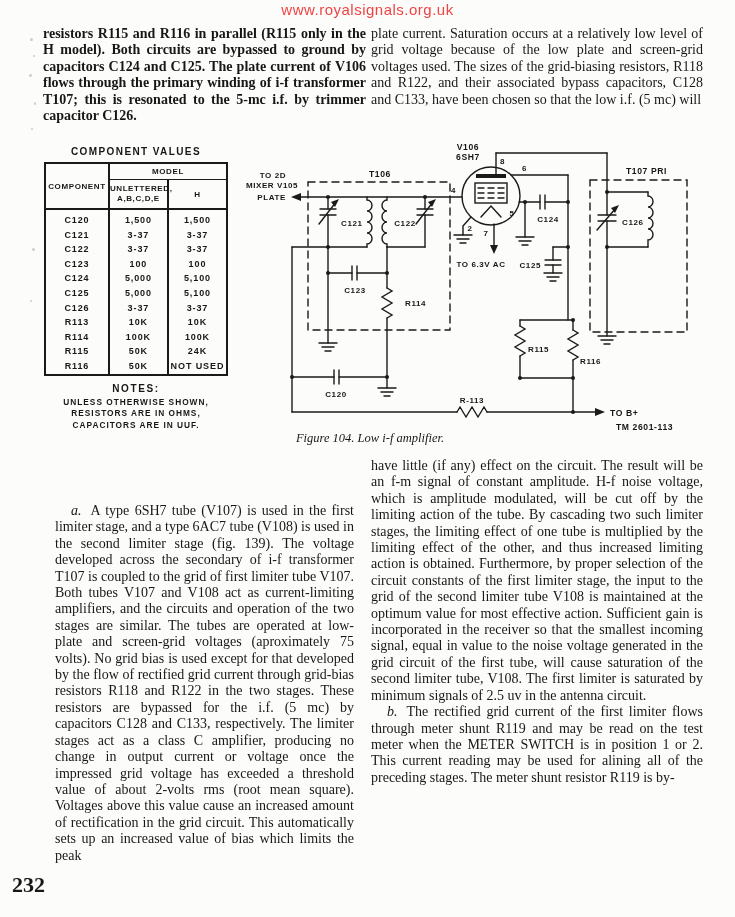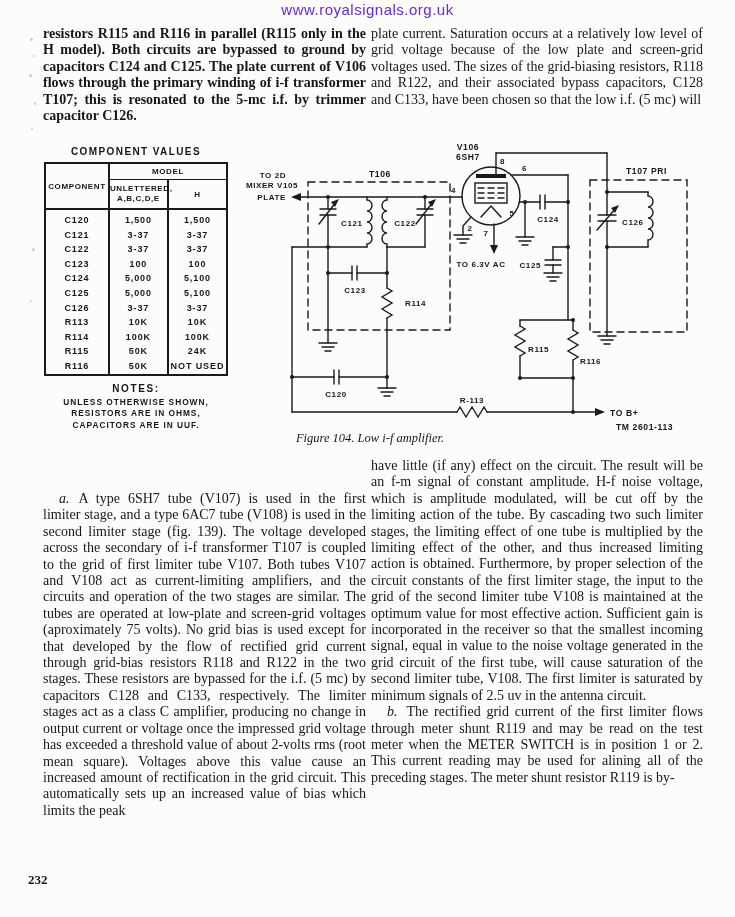--- a/index.html
+++ b/index.html
@@ -1,19 +1,19 @@
 <!DOCTYPE html>
 <html><head>
 <meta charset="utf-8">
 <style>
   html,body{margin:0;padding:0;background:#8a8a8a;}
   .page{position:relative;width:735px;height:917px;margin:0 auto;background:#fcfcfa;
         font-family:"Liberation Serif",serif;color:#171717;overflow:hidden;}
   .watermark{position:absolute;top:1px;left:0;right:0;text-align:center;
-        font-family:"Liberation Sans",sans-serif;font-size:15px;color:#6d28d9;letter-spacing:.5px;}
+        font-family:"Liberation Sans",sans-serif;font-size:15px;color:#ef4444;letter-spacing:.5px;}
   .col{position:absolute;text-align:justify;font-size:14px;line-height:16.4px;}
   .intro-left{left:43px;top:26px;width:323px;font-weight:bold;}
   .intro-right{left:371px;top:26px;width:332px;}
   .tableblock{position:absolute;left:44px;top:146px;width:184px;font-family:"Liberation Sans",sans-serif;}
   .tb-title{text-align:center;font-size:10px;font-weight:bold;letter-spacing:1.4px;margin-bottom:5px;}
   table.cv{border-collapse:collapse;width:100%;border:2px solid #1a1a1a;table-layout:fixed;}
   .cv th,.cv td{font-family:"Liberation Sans",sans-serif;font-weight:bold;text-align:center;padding:0;}
   .cv th{font-size:8px;letter-spacing:.6px;}
   .cv td{font-size:9px;letter-spacing:.9px;line-height:14.6px;}
   .cv .c-comp{width:34%;border-right:2px solid #1a1a1a;border-bottom:2px solid #1a1a1a;margin-left:25px;}
@@ -35,21 +35,21 @@
         letter-spacing:.6px;fill:#171717;stroke:none;}
   .schematic text.big{font-size:8.6px;}
   .fig-caption{position:absolute;left:232px;top:431px;width:276px;text-align:center;
         font-style:italic;font-size:12.5px;}
   .section-h{position:absolute;left:43px;top:462px;width:323px;
         font-family:"Liberation Sans",sans-serif;font-weight:bold;font-size:15px;}
   .body-left{left:43px;top:491px;width:323px;}
   .body-right{left:371px;top:458px;width:332px;}
   .para-indent{text-indent:16px;}
   .lead{font-style:italic;margin-right:9px;}
-  .page-num{position:absolute;left:28px;top:872px;font-size:13px;font-weight:bold;}
+  .page-num{position:absolute;left:12px;top:872px;font-size:22px;font-weight:bold;}
   .speck{position:absolute;border-radius:50%;background:rgba(95,95,100,.30);}
 </style>
 </head>
 <body>
 
 <div class="page">
 
   <div class="watermark">www.royalsignals.org.uk</div>
 
   <div class="col intro-left">resistors R115 and R116 in parallel (R115 only in the H model). Both circuits are bypassed to ground by capacitors C124 and C125. The plate current of V106 flows through the primary winding of i-f transformer T107; this is resonated to the 5-mc i.f. by trimmer capacitor C126.</div>
@@ -322,21 +322,21 @@
       <text x="398" y="34" class="big">T107 PRI</text>
       <text x="300" y="212">R115</text>
       <text x="352" y="224">R116</text>
     </svg>
   </div>
 
   <div class="fig-caption">Figure 104.  Low i-f amplifier.</div>
 
 
   <div class="col body-left">
-    <p class="para-indent" style="margin:0;">
+    <p class="para-indent" style="margin:12px;">
       <span class="lead">a.</span><span>A type 6SH7 tube (V107) is used in the first limiter stage, and a type 6AC7 tube (V108) is used in the second limiter stage (fig. 139). The voltage developed across the secondary of i-f transformer T107 is coupled to the grid of first limiter tube V107. Both tubes V107 and V108 act as current-limiting amplifiers, and the circuits and operation of the two stages are similar. The tubes are operated at low-plate and screen-grid voltages (aproximately 75 volts). No grid bias is used except for that developed by the flow of rectified grid current through grid-bias resistors R118 and R122 in the two stages. These resistors are bypassed for the i.f. (5 mc) by capacitors C128 and C133, respectively. The limiter stages act as a class C amplifier, producing no change in output current or voltage once the impressed grid voltage has exceeded a threshold value of about 2-volts rms (root mean square). Voltages above this value cause an increased amount of rectification in the grid circuit. This automatically sets up an increased value of bias which limits the peak</span>
     </p>
   </div>
 
   <div class="col body-right">
     <p style="margin:0;">have little (if any) effect on the circuit. The result will be an f-m signal of constant amplitude. H-f noise voltage, which is amplitude modulated, will be cut off by the limiting action of the tube. By cascading two such limiter stages, the limiting effect of one tube is multiplied by the limiting effect of the other, and thus increased limiting action is obtained. Furthermore, by proper selection of the circuit constants of the first limiter stage, the input to the grid of the second limiter tube V108 is maintained at the optimum value for most effective action. Sufficient gain is incorporated in the receiver so that the smallest incoming signal, equal in value to the noise voltage generated in the grid circuit of the first tube, will cause saturation of the second limiter tube, V108. The first limiter is saturated by minimum signals of 2.5 uv in the antenna circuit.</p>
     <p class="para-indent" style="margin:0;">
       <span class="lead">b.</span><span>The rectified grid current of the first limiter flows through meter shunt R119 and may be read on the test meter when the METER SWITCH is in position 1 or 2. This current reading may be used for alining all of the preceding stages. The meter shunt resistor R119 is by-</span>
     </p>
   </div>

